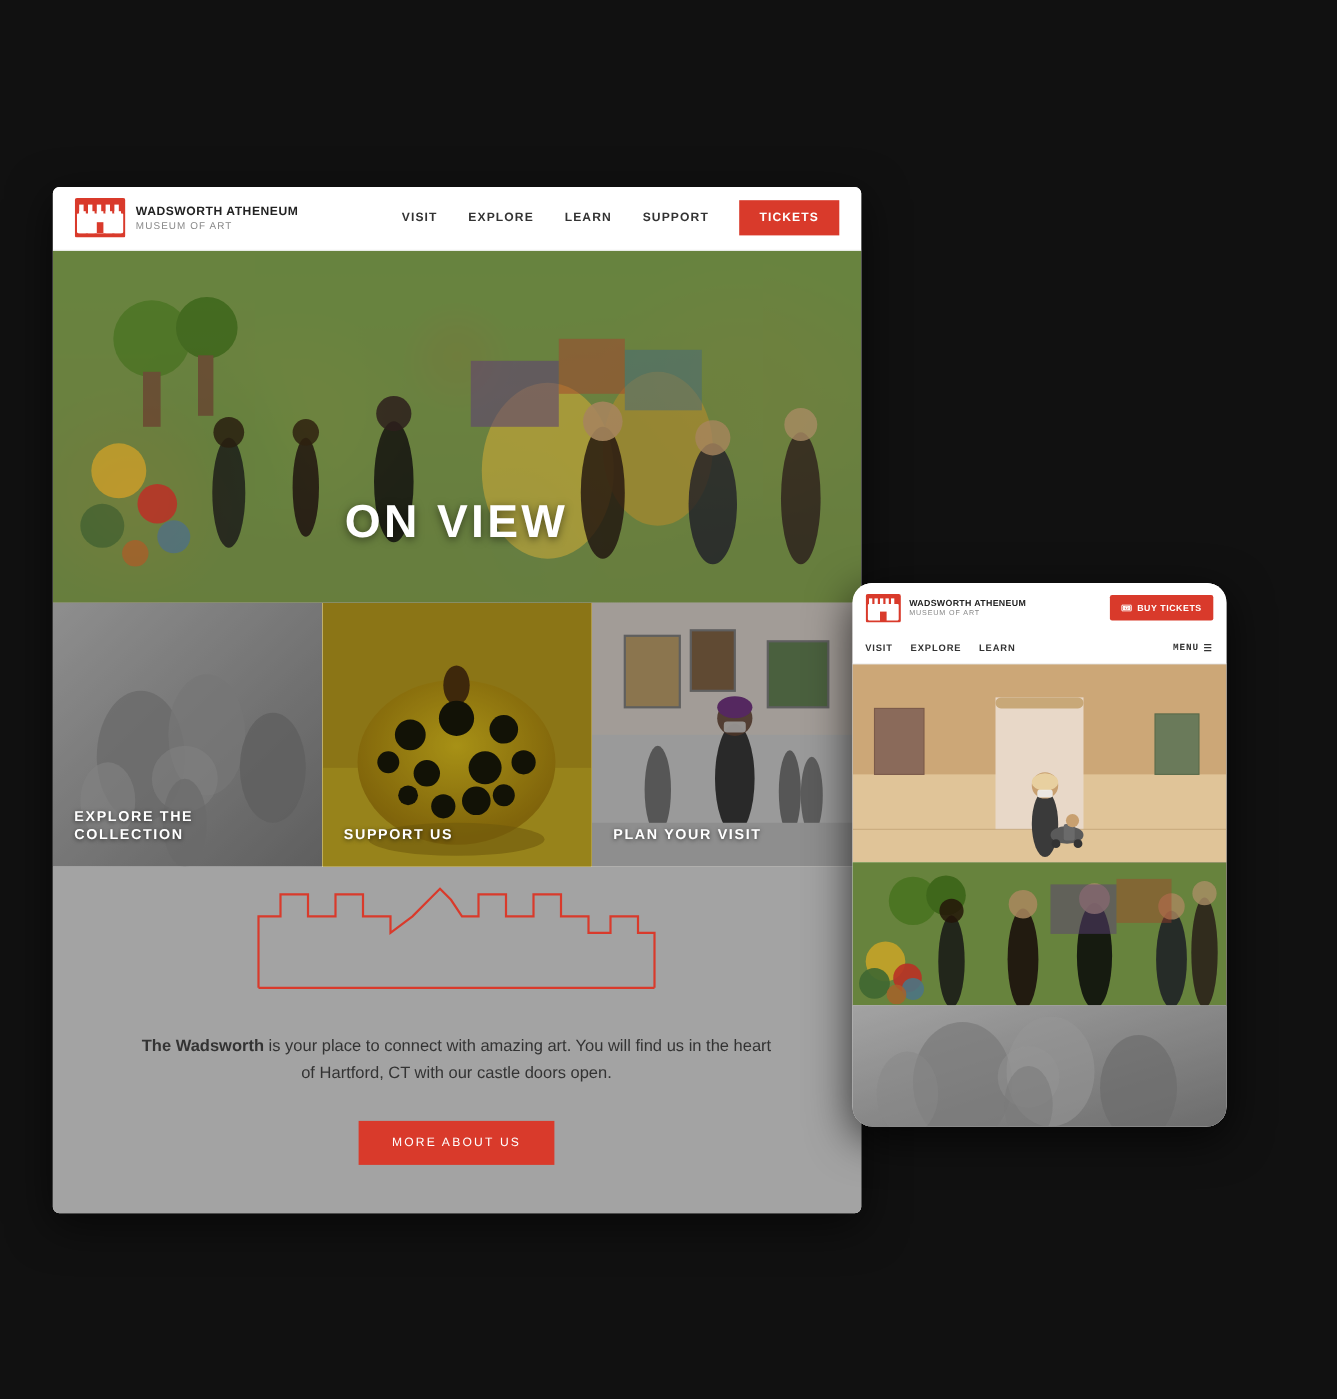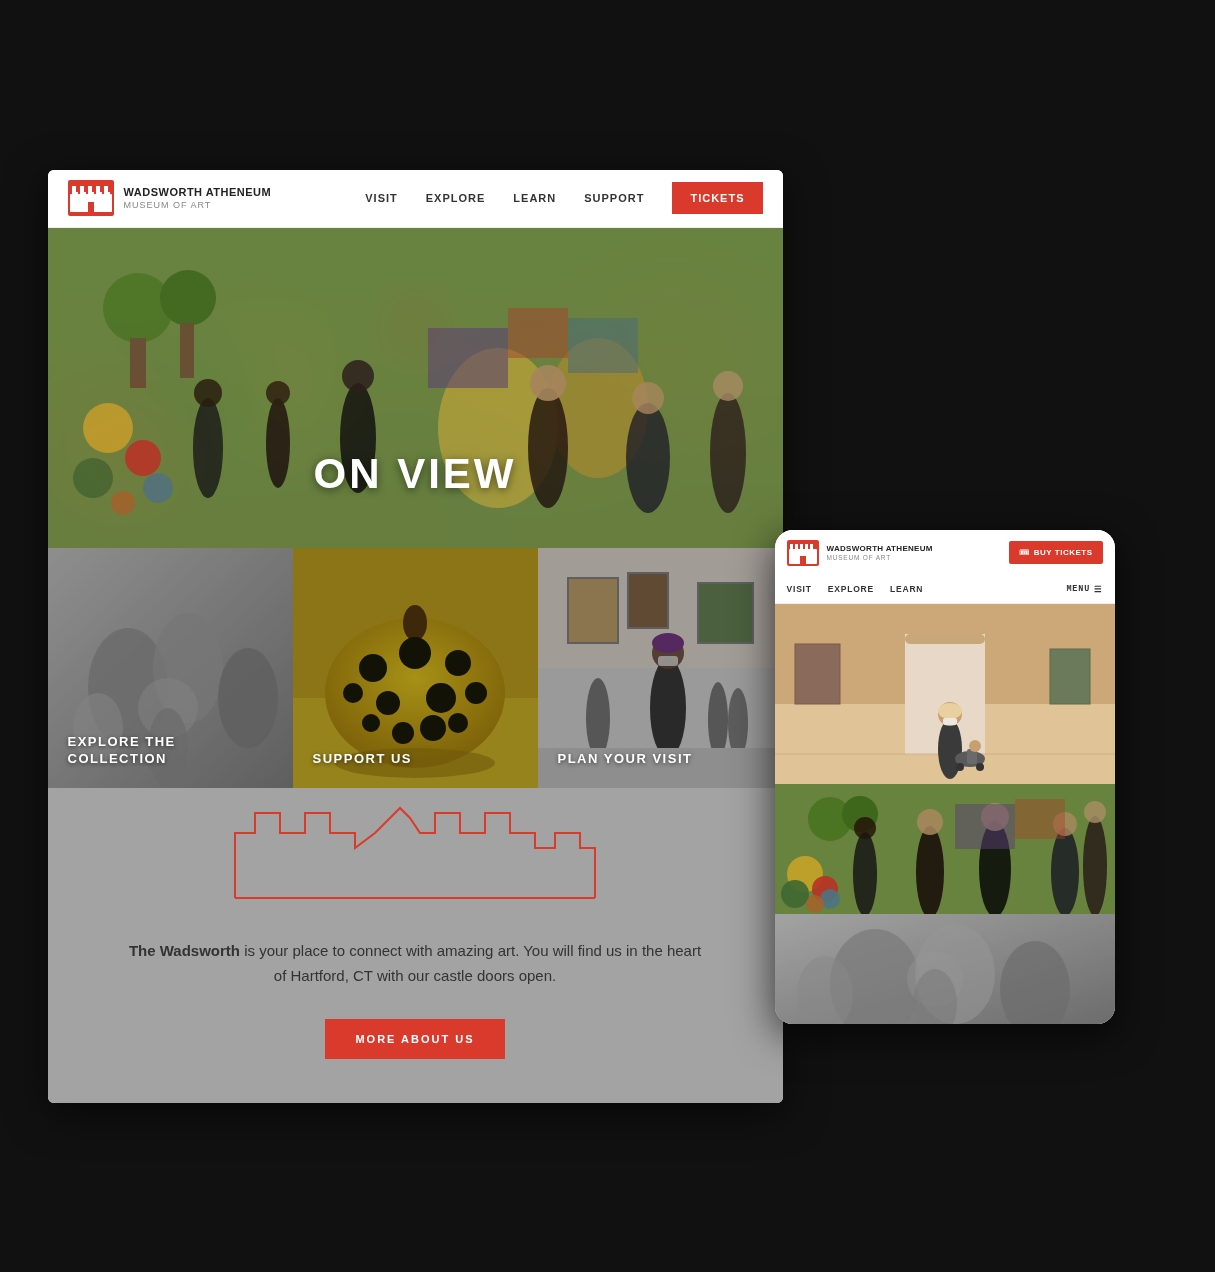--- a/index.html
+++ b/index.html
@@ -183,21 +183,21 @@
       margin-bottom: 30px;
     }
     .about-text strong {
       font-weight: 900;
     }
     .more-btn {
       display: inline-block;
       background: #d93a2b;
       color: #fff;
       font-size: 11px;
-      font-weight: 700;
+      font-weight: 400;
       letter-spacing: 2px;
       text-transform: uppercase;
       padding: 14px 30px;
       cursor: pointer;
     }
 
     
     .mobile-device {
       width: 340px;
       background: #fff;

